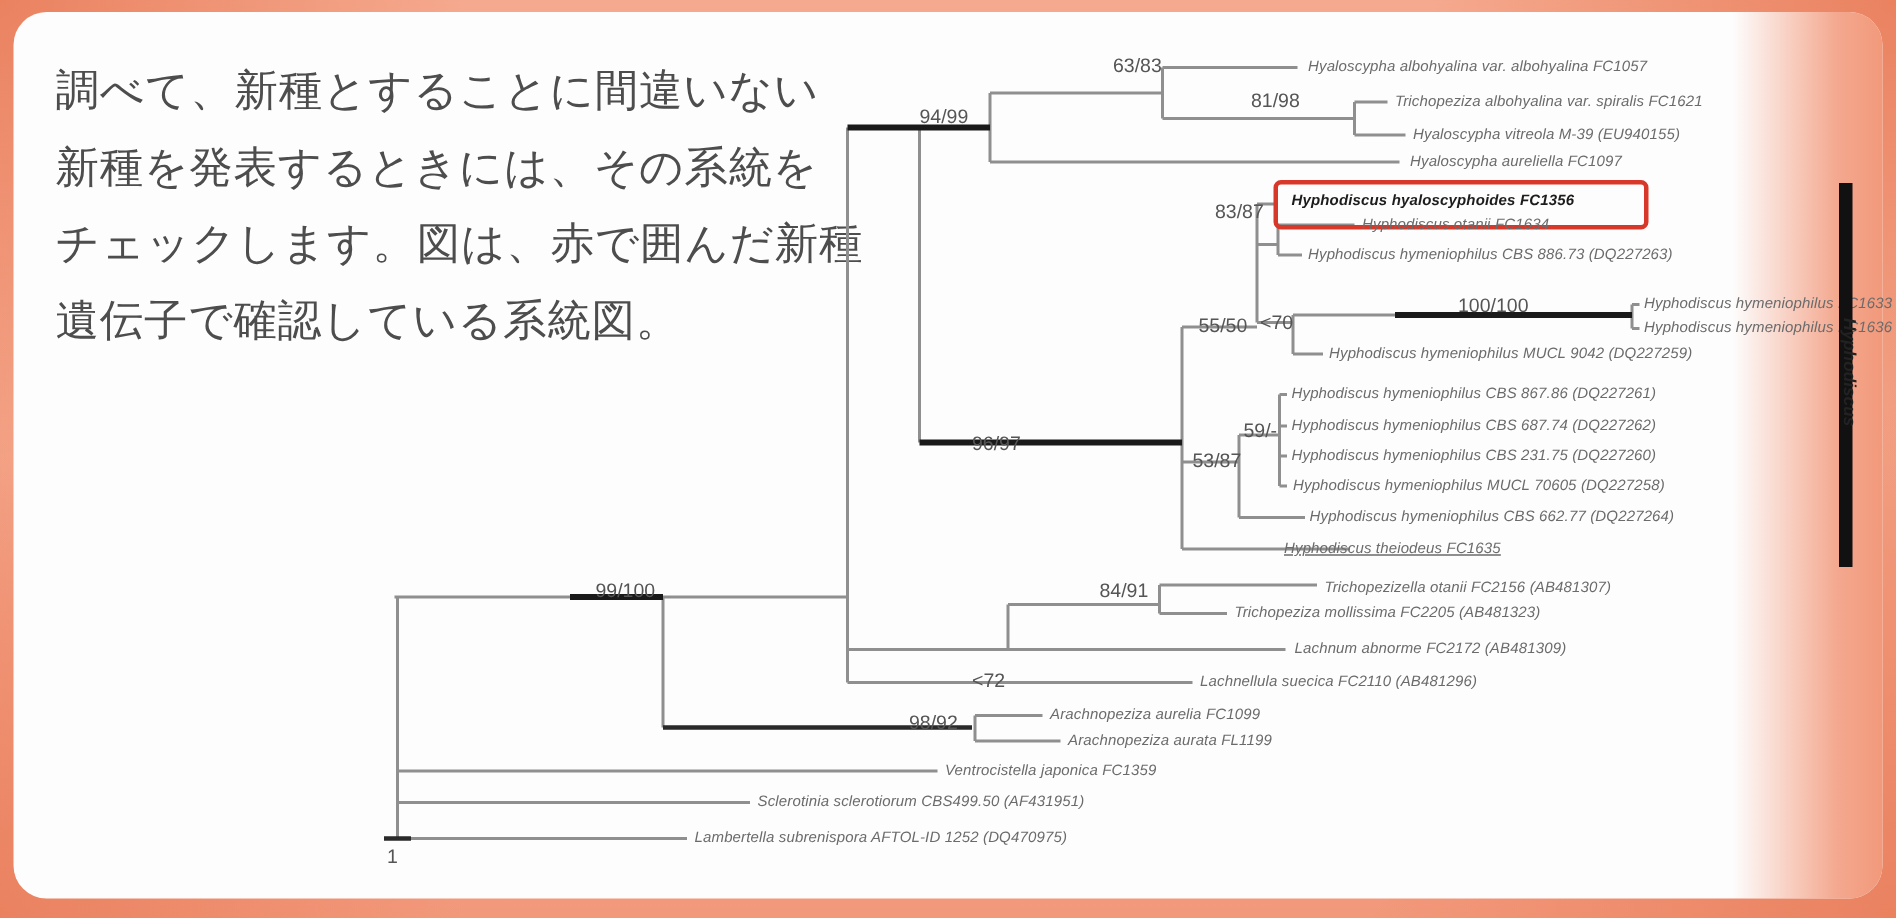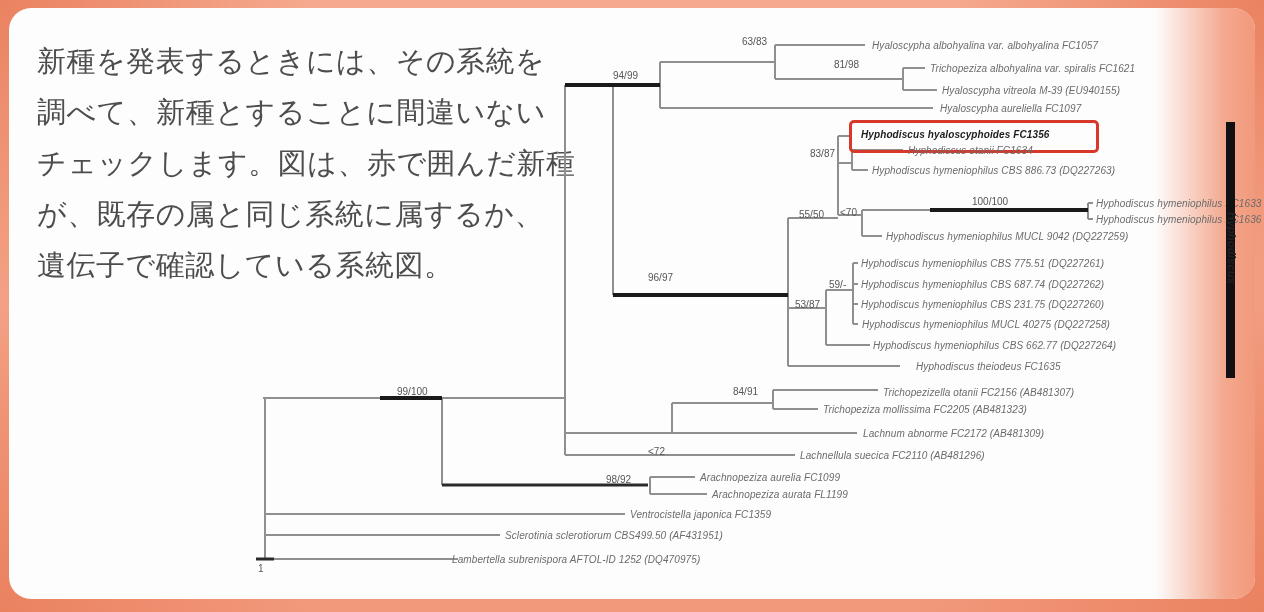--- a/index.html
+++ b/index.html
@@ -17,40 +17,39 @@
   .right-fade{position:absolute;top:0;right:0;bottom:0;width:100px;
        border-radius:0 22px 22px 0;pointer-events:none;
        background:linear-gradient(to left,#f2997b 0%,rgba(242,153,123,.85) 30%,rgba(242,153,123,0) 100%);}
   .caption{position:absolute;left:28px;top:28px;width:545px;color:#4d4d4d;
        font-size:29px;line-height:51px;letter-spacing:.5px;}
   .caption div{white-space:nowrap;}
   svg.tree{position:absolute;left:0;top:0;}
   .tip{position:absolute;transform:translateY(-50%);font-style:italic;
        font-size:10px;color:#6b6b6b;white-space:nowrap;letter-spacing:.1px;}
   .tip.hl{font-weight:bold;color:#1c1c1c;}
-  .sup{position:absolute;font-size:10px;color:#555;white-space:nowrap;}
+  .sup{position:absolute;font-size:13px;color:#555;white-space:nowrap;}
   .hlbox{position:absolute;left:849px;top:120px;width:244px;height:27px;
        border:3px solid #d8382a;border-radius:5px;background:transparent;}
   .cladebar{position:absolute;left:1226px;top:122px;width:9px;height:256px;background:#111;}
   .cladelabel{position:absolute;left:1238px;top:212px;width:14px;
        font-size:11.5px;font-style:italic;font-weight:bold;color:#222;
        transform:rotate(90deg);transform-origin:left top;white-space:nowrap;}
 </style>
 </head>
 <body>
 
 <div class="frame">
   <div class="panel">
     <div class="right-fade"></div>
 
     <div class="caption">
+      <div>調べて、新種とすることに間違いない</div>
       <div>新種を発表するときには、その系統を</div>
-      <div>調べて、新種とすることに間違いない</div>
       <div>チェックします。図は、赤で囲んだ新種</div>
-      <div>が、既存の属と同じ系統に属するか、</div>
       <div>遺伝子で確認している系統図。</div>
     </div>
   </div>
 
   <svg class="tree" width="1264" height="612">
     <g fill="none" stroke="#8f8f8f" stroke-width="2">
       <path d="M775,45 H865 M775,45 V79 M775,79 H903 M903,68 V90 M903,68 H925 M903,90 H937
                M660,62 H775 M660,62 V108 M660,108 H933
                M613,85 V295
                M565,85 V455 M565,433 H672 M565,455 H795
@@ -80,41 +79,41 @@
       <div class="tip" style="left: 872px; top: 45px;">Hyaloscypha albohyalina var. albohyalina FC1057</div>
       <div class="tip" style="left: 930px; top: 68px;">Trichopeziza albohyalina var. spiralis FC1621</div>
       <div class="tip" style="left: 942px; top: 90px;">Hyaloscypha vitreola M-39 (EU940155)</div>
       <div class="tip" style="left: 940px; top: 108px;">Hyaloscypha aureliella FC1097</div>
       <div class="tip hl" style="left: 861px; top: 134px;">Hyphodiscus hyaloscyphoides FC1356</div>
       <div class="tip" style="left: 908px; top: 150px;">Hyphodiscus otanii FC1634</div>
       <div class="tip" style="left: 872px; top: 170px;">Hyphodiscus hymeniophilus CBS 886.73 (DQ227263)</div>
       <div class="tip" style="left: 1096px; top: 203px;">Hyphodiscus hymeniophilus FC1633</div>
       <div class="tip" style="left: 1096px; top: 219px;">Hyphodiscus hymeniophilus FC1636</div>
       <div class="tip" style="left: 886px; top: 236px;">Hyphodiscus hymeniophilus MUCL 9042 (DQ227259)</div>
-      <div class="tip" style="left: 861px; top: 263px;">Hyphodiscus hymeniophilus CBS 775.51 (DQ227261)</div>
+      <div class="tip" style="left: 861px; top: 263px;">Hyphodiscus hymeniophilus CBS 867.86 (DQ227261)</div>
       <div class="tip" style="left: 861px; top: 284px;">Hyphodiscus hymeniophilus CBS 687.74 (DQ227262)</div>
       <div class="tip" style="left: 861px; top: 304px;">Hyphodiscus hymeniophilus CBS 231.75 (DQ227260)</div>
-      <div class="tip" style="left: 862px; top: 324px;">Hyphodiscus hymeniophilus MUCL 40275 (DQ227258)</div>
+      <div class="tip" style="left: 862px; top: 324px;">Hyphodiscus hymeniophilus MUCL 70605 (DQ227258)</div>
       <div class="tip" style="left: 873px; top: 345px;">Hyphodiscus hymeniophilus CBS 662.77 (DQ227264)</div>
-      <div class="tip" style="left: 916px; top: 366px;">Hyphodiscus theiodeus FC1635</div>
+      <div class="tip" style="left: 856px; top: 366px; text-decoration: underline;">Hyphodiscus theiodeus FC1635</div>
       <div class="tip" style="left: 883px; top: 392px;">Trichopezizella otanii FC2156 (AB481307)</div>
       <div class="tip" style="left: 823px; top: 409px;">Trichopeziza mollissima FC2205 (AB481323)</div>
       <div class="tip" style="left: 863px; top: 433px;">Lachnum abnorme FC2172 (AB481309)</div>
       <div class="tip" style="left: 800px; top: 455px;">Lachnellula suecica FC2110 (AB481296)</div>
       <div class="tip" style="left: 700px; top: 477px;">Arachnopeziza aurelia FC1099</div>
       <div class="tip" style="left: 712px; top: 494px;">Arachnopeziza aurata FL1199</div>
       <div class="tip" style="left: 630px; top: 514px;">Ventrocistella japonica FC1359</div>
       <div class="tip" style="left: 505px; top: 535px;">Sclerotinia sclerotiorum CBS499.50 (AF431951)</div>
-      <div class="tip" style="left: 452px; top: 559px;">Lambertella subrenispora AFTOL-ID 1252 (DQ470975)</div>
+      <div class="tip" style="left: 463px; top: 559px;">Lambertella subrenispora AFTOL-ID 1252 (DQ470975)</div>
       <div class="sup" style="left: 742px; top: 36px;">63/83</div>
       <div class="sup" style="left: 834px; top: 59px;">81/98</div>
       <div class="sup" style="left: 613px; top: 70px;">94/99</div>
-      <div class="sup" style="left: 648px; top: 272px;">96/97</div>
+      <div class="sup" style="left: 648px; top: 288px;">96/97</div>
       <div class="sup" style="left: 799px; top: 209px;">55/50</div>
-      <div class="sup" style="left: 810px; top: 148px;">83/87</div>
+      <div class="sup" style="left: 810px; top: 133px;">83/87</div>
       <div class="sup" style="left: 840px; top: 207px;">&lt;70</div>
       <div class="sup" style="left: 972px; top: 196px;">100/100</div>
       <div class="sup" style="left: 829px; top: 279px;">59/-</div>
       <div class="sup" style="left: 795px; top: 299px;">53/87</div>
       <div class="sup" style="left: 733px; top: 386px;">84/91</div>
       <div class="sup" style="left: 648px; top: 446px;">&lt;72</div>
       <div class="sup" style="left: 606px; top: 474px;">98/92</div>
       <div class="sup" style="left: 397px; top: 386px;">99/100</div>
       <div class="sup" style="left: 258px; top: 563px;">1</div>
     </div>

